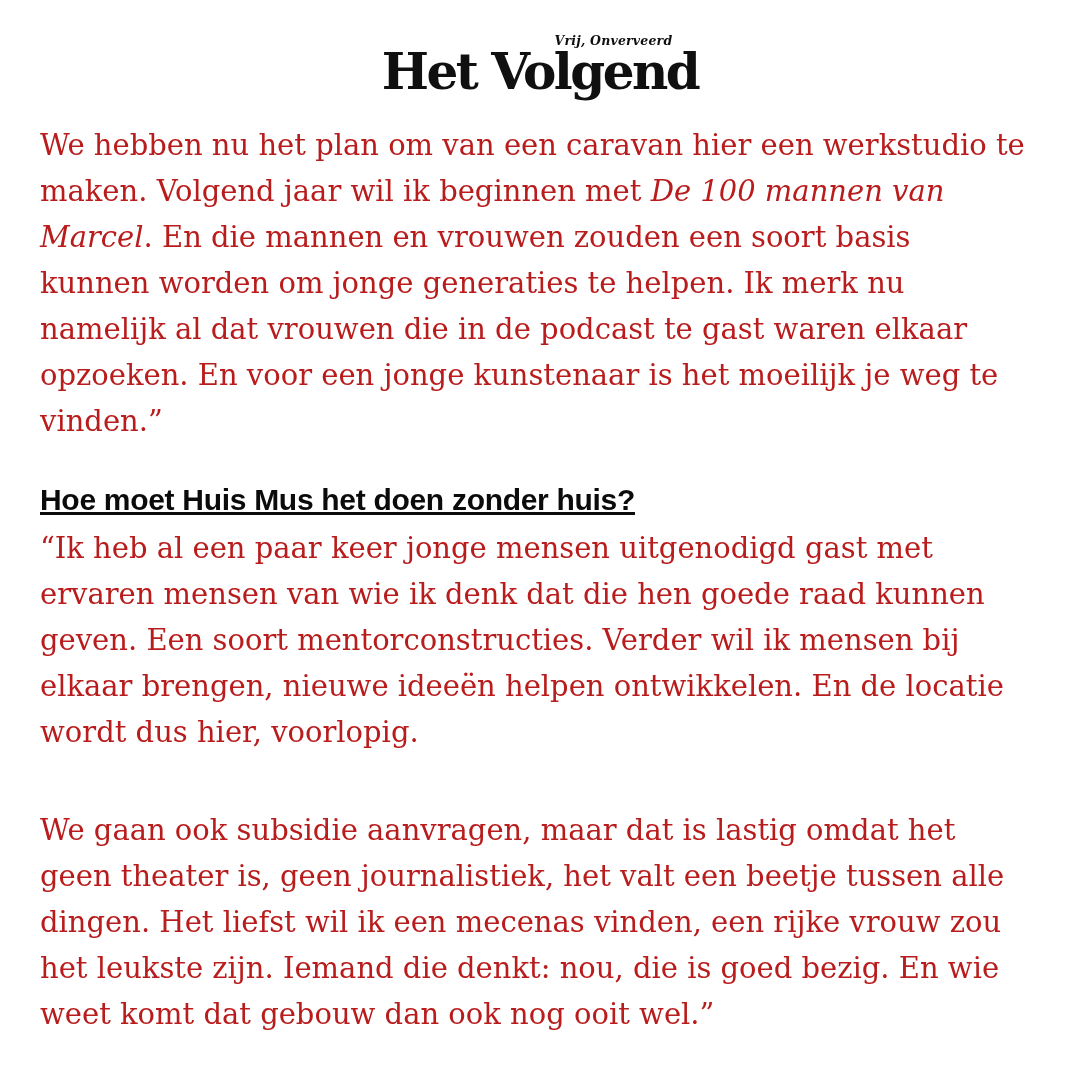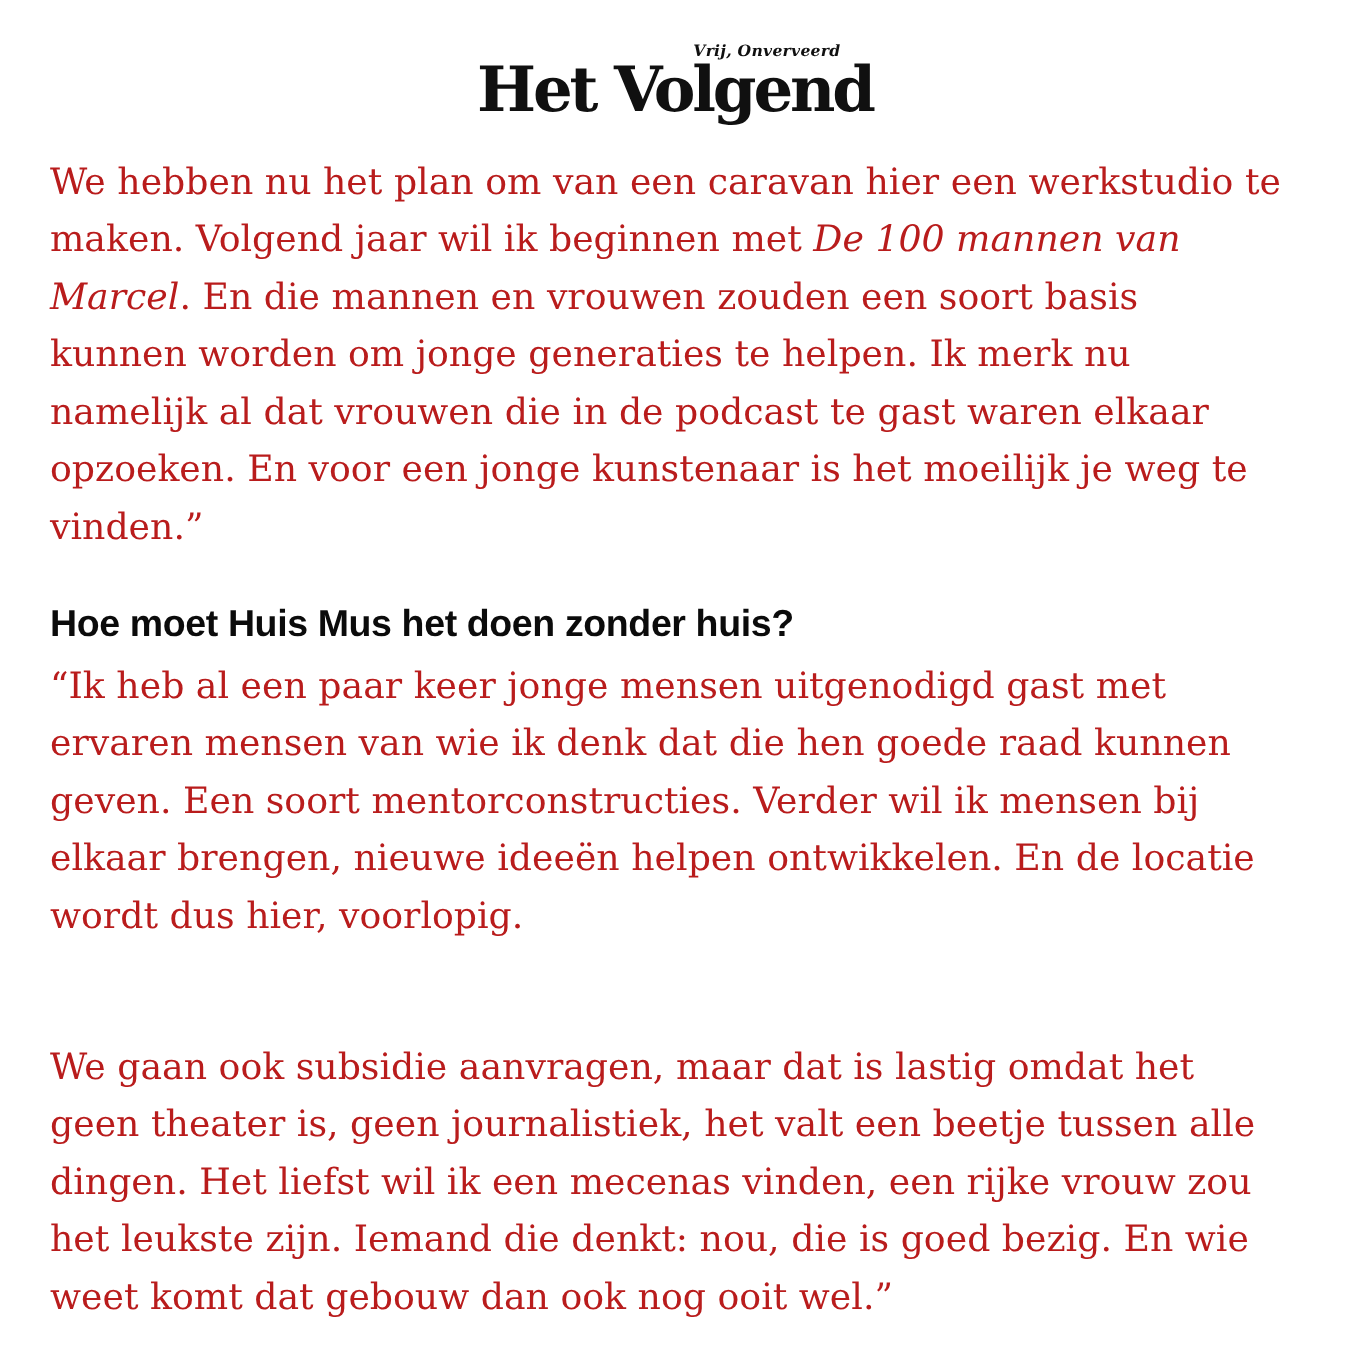--- a/index.html
+++ b/index.html
@@ -47,31 +47,32 @@
   
   .article {
     margin-top: 26px;
     font-size: 29px;
     line-height: 46px;
   }
   .para {
     white-space: pre-line;   
     color: #b91c1c;
   }
-  .para + .para { margin-top: 75px; }
+  .para + .para { margin-top: 52px; }
   .para em { font-style: italic; }
   .subhead {
     font-family: "Liberation Sans", "DejaVu Sans", sans-serif;
     font-weight: 700;
     font-size: 30px;
     line-height: 40px;
     letter-spacing: -0.3px;
     color: #0b0b0b;
     margin: 36px 0 5px;
     white-space: pre-line;
+    text-decoration: underline;
   }
 </style>
 </head>
 <body>
 
 <div class="page">
 
   <header class="masthead">
     <div class="masthead-inner">
       <div class="tagline">Vrij, Onverveerd</div>

